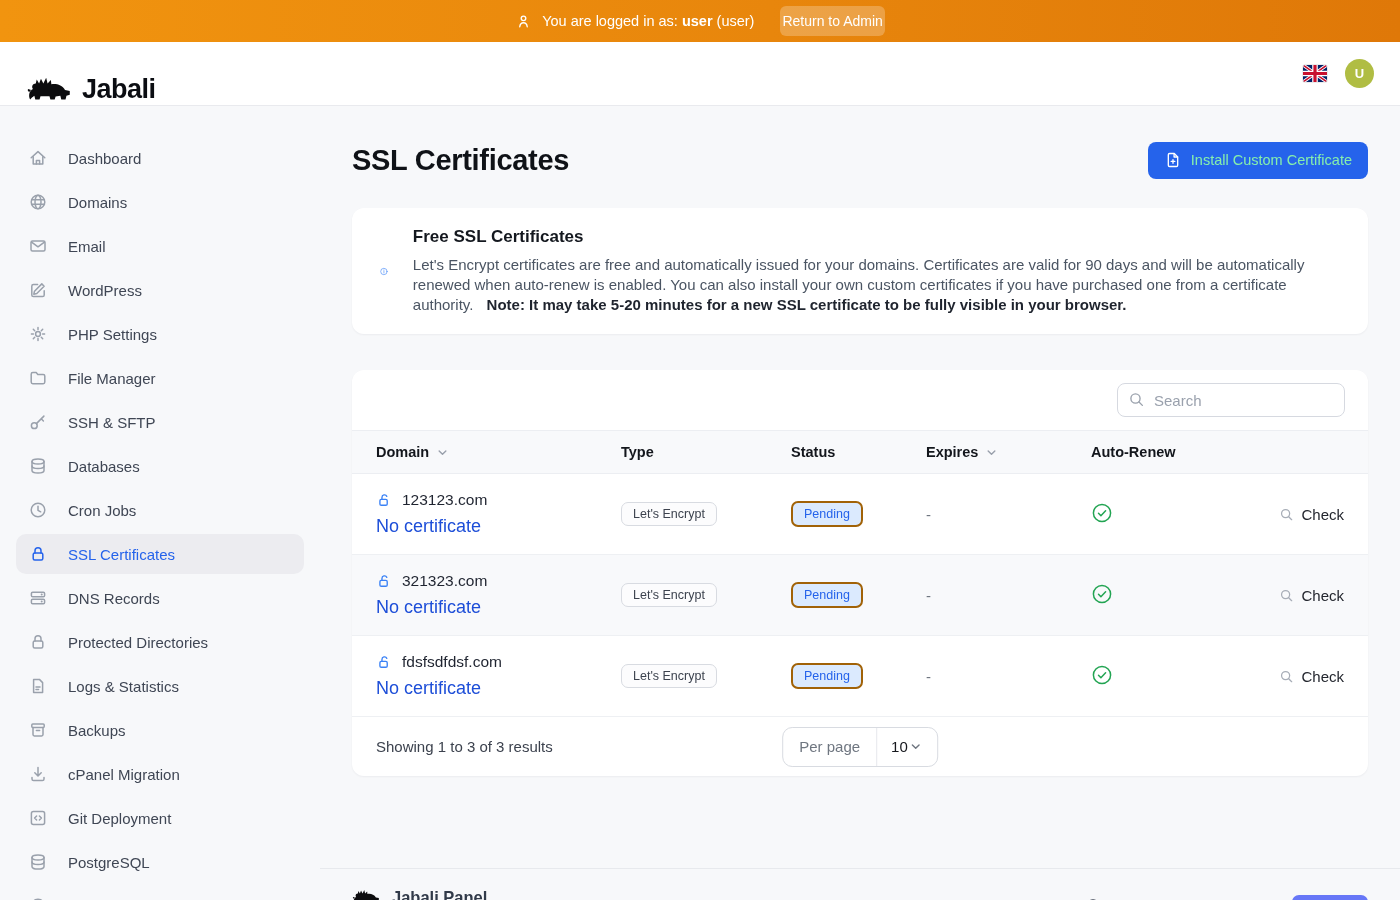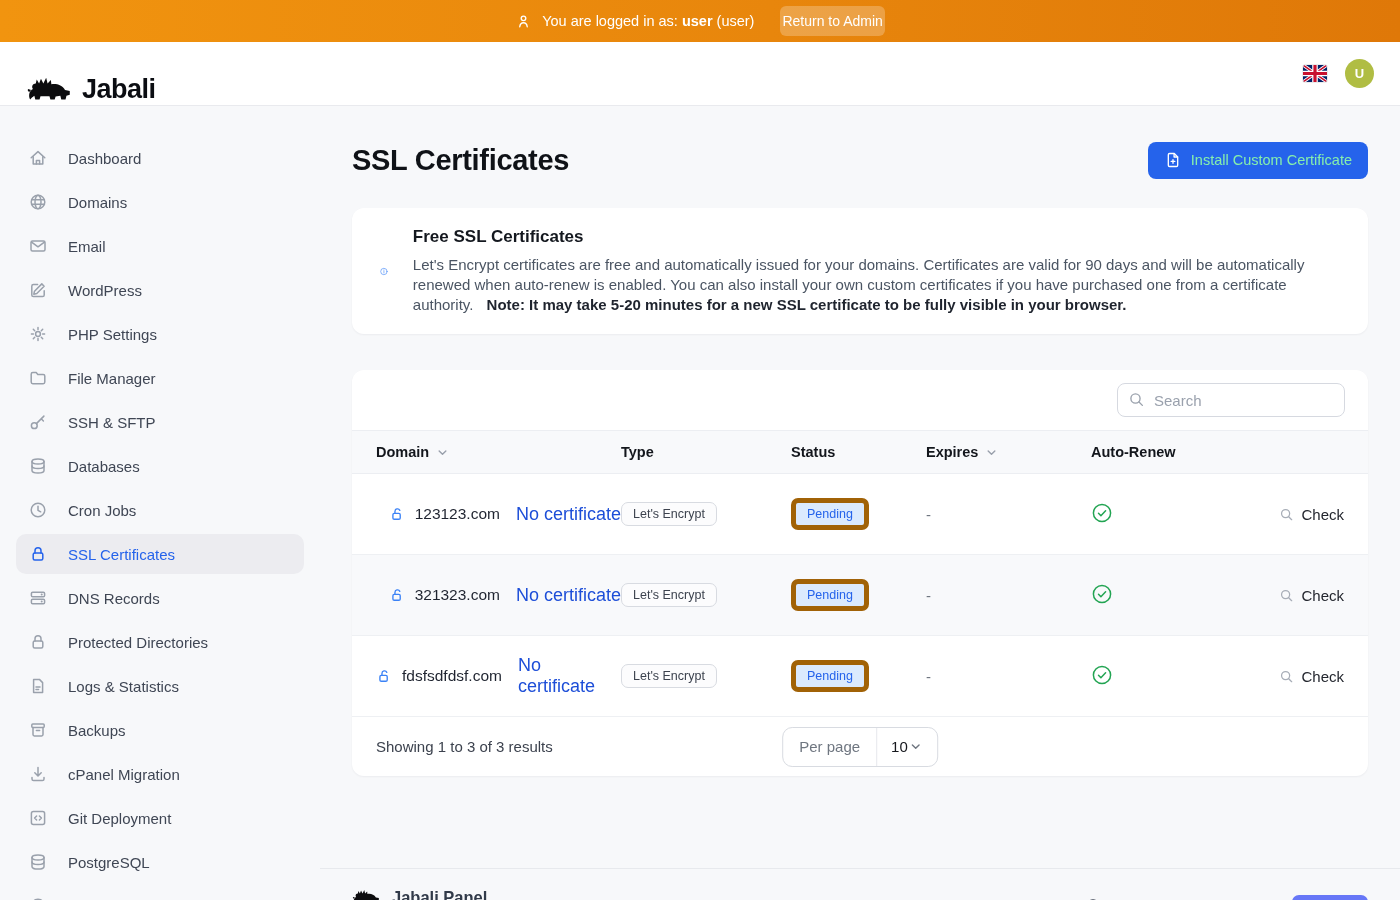--- a/index.html
+++ b/index.html
@@ -55,27 +55,27 @@
   .search-box input::placeholder { color:#9aa1ad; }
   .search-box .mag { position:absolute; left:11px; top:8px; width:17px; height:17px; color:#9aa1ac; }
 
   .grid-cols { display:grid; grid-template-columns:245px 170px 135px 165px 169px 1fr; padding:0 24px; align-items:center; }
   .thead { height:44px; background:#f8f9fb; border-top:1px solid #eceef2; border-bottom:1px solid #eceef2;
     font-weight:700; font-size:14.5px; color:#13161c; }
   .th { display:flex; align-items:center; gap:6px; }
   .th .sort { width:15px; height:15px; color:#9aa1ac; }
   .trow { height:81px; border-bottom:1px solid #eef0f3; font-size:15px; }
   .trow.striped { background:#f8f9fb; }
-  .dcell { display:flex; gap:16px;justify-content:flex-end; }
+  .dcell { display:flex; flex-direction:column; gap:7px;justify-content:flex-end; }
   .dline { display:flex; align-items:center; gap:9px; color:#1f2430; font-size:15.5px; }
   .dline .ulock { width:17px; height:17px; }
   .dsub { color:#1d4ed8; font-size:18px; }
   .pill-type { display:inline-block; width:max-content; border:1px solid #d8dbe1; background:#fcfcfd;
     color:#3c424e; font-size:12.5px; padding:4px 11px; border-radius:7px; }
-  .pill-status { display:inline-block; width:max-content; background:#dbeafe; border:5px solid #a16207;
+  .pill-status { display:inline-block; width:max-content; background:#dbeafe; border:2px solid #a16207;
     color:#2563eb; font-size:12.5px; padding:4px 11px; border-radius:7px;text-align:right; }
   .dash { color:#6f7680; }
   .ar-ic { width:22px; height:22px; }
   .action { justify-self:end; display:flex; align-items:center; gap:7px; color:#23262e; cursor:pointer; }
   .action .mag { width:15px; height:15px; color:#a7adb7; }
 
   .pag-row { position:relative; display:flex; align-items:center; padding:0 24px; height:59px; }
   .showing { font-size:15px; color:#3c424e; }
   .per-page { position:absolute; left:50%; transform:translateX(-50%); display:flex; align-items:stretch;
     height:40px; border:1px solid #d8dbe1; border-radius:10px; background:#fff; overflow:hidden; }

